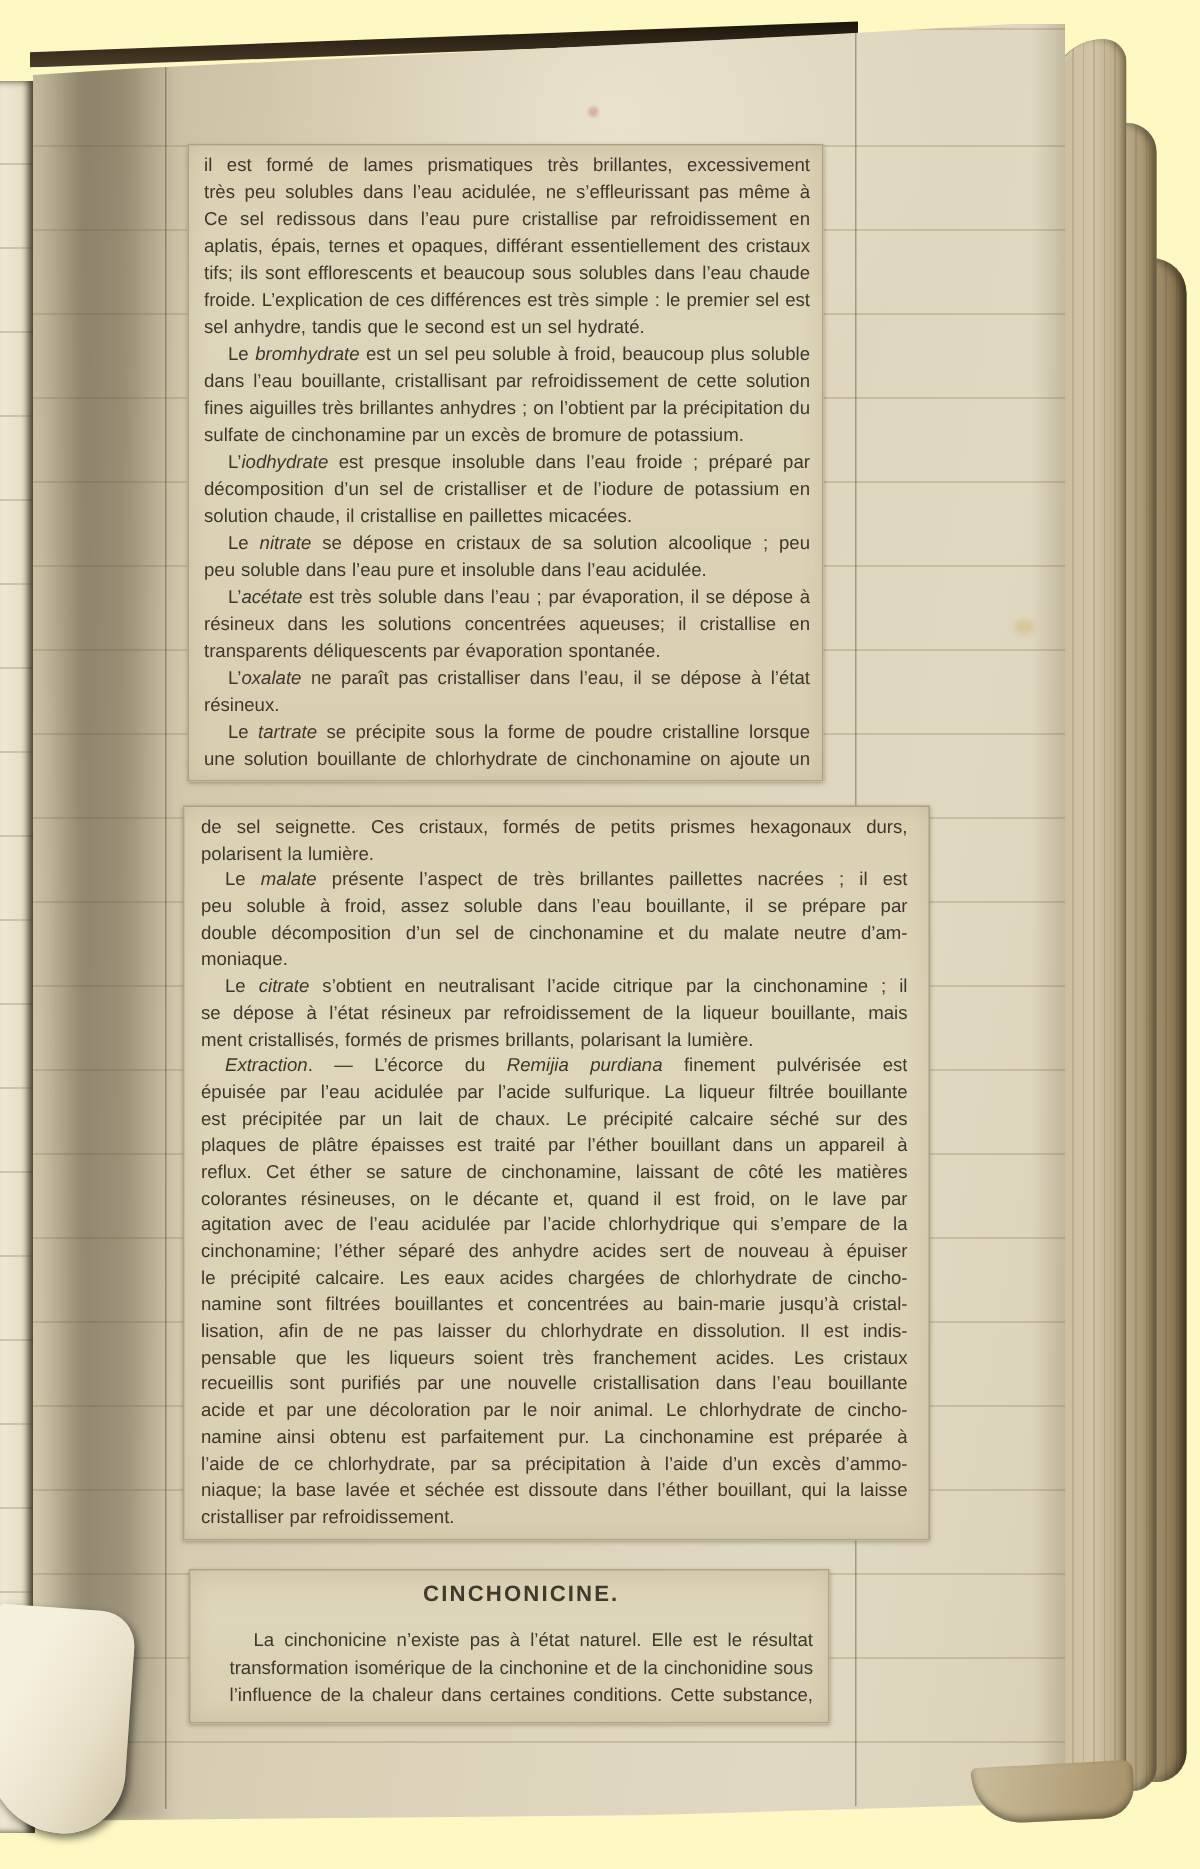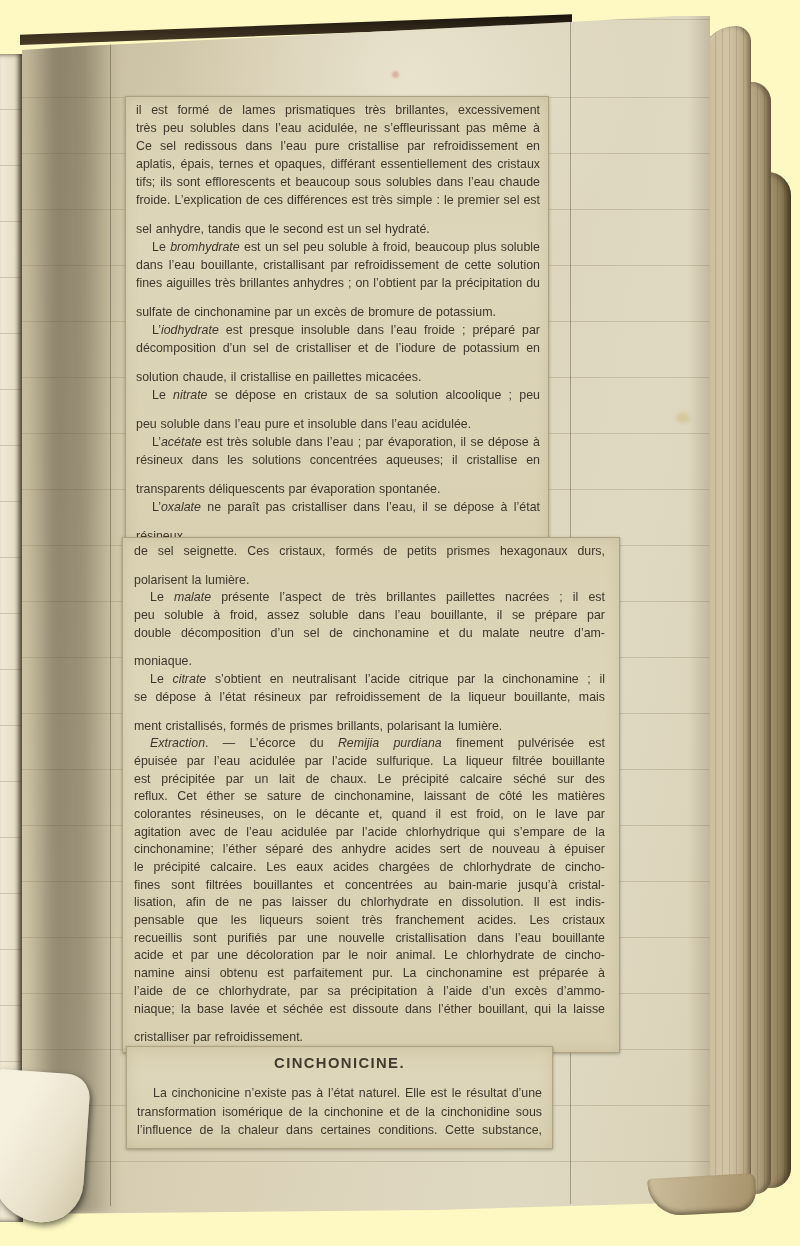--- a/index.html
+++ b/index.html
@@ -58,28 +58,28 @@
   .page-right-shade{position:absolute;right:0;top:0;width:22px;height:100%;
         background:linear-gradient(90deg,rgba(120,105,75,0),rgba(120,105,75,.28));}
 
   
   .clip{position:absolute;z-index:6;box-sizing:border-box;
         background:linear-gradient(180deg,#dad1b3,#ded6ba 30%,#d8cfb1);
         border:1px solid rgba(150,136,104,.65);
         box-shadow:0 1px 3px rgba(50,40,20,.35), inset 0 0 14px rgba(120,105,70,.16);}
   .clip1{left:125px;top:96px;width:424px;padding:4px 8px 5px 10px;}
   .clip2{left:122px;top:537px;width:498px;padding:5px 14px 5px 11px;}
-  .clip3{left:126px;top:1046px;width:427px;padding:6px 10px 8px 10px;}
+  .clip3{left:126px;top:1046px;width:427px;padding:6px 10px 8px 26px;}
 
   .tline{font-size:12.4px;line-height:18px;height:18px;overflow:hidden;
          color:#3e372c;text-align:justify;text-align-last:justify;word-spacing:.5px;}
   .clip2 .tline{line-height:17.7px;height:17.7px;}
   .clip3 .tline{line-height:18.5px;height:18.5px;}
   .tline.ind{text-indent:16px;}
-  .tline.end{text-align-last:left;margin-top:11px;}
+  .tline.end{text-align-last:left;}
   .tline i{font-style:italic;}
 
   .heading{font-size:14.8px;font-weight:700;letter-spacing:1.4px;text-align:center;
            color:#423a2c;margin:2px 0 13px 0;}
 
   
   .br-curl{position:absolute;left:648px;top:1176px;width:108px;height:38px;z-index:6;
         background:linear-gradient(100deg,#ccbe9c,#a6916a);
         border-radius:6px 10px 30px 48px;transform:rotate(-3deg);
         box-shadow:inset 0 -3px 4px rgba(50,40,20,.5);}
@@ -148,26 +148,27 @@
       <div class="tline ind"><span>Le </span><i>malate</i><span> présente l’aspect de très brillantes paillettes nacrées ; il est</span></div>
       <div class="tline"><span>peu soluble à froid, assez soluble dans l’eau bouillante, il se prépare par</span></div>
       <div class="tline"><span>double décomposition d’un sel de cinchonamine et du malate neutre d’am-</span></div>
       <div class="tline end"><span>moniaque.</span></div>
       <div class="tline ind"><span>Le </span><i>citrate</i><span> s’obtient en neutralisant l’acide citrique par la cinchonamine ; il</span></div>
       <div class="tline"><span>se dépose à l’état résineux par refroidissement de la liqueur bouillante, mais</span></div>
       <div class="tline end"><span>ment cristallisés, formés de prismes brillants, polarisant la lumière.</span></div>
       <div class="tline ind"><span></span><i>Extraction</i><span>. — L’écorce du </span><i>Remijia purdiana</i><span> finement pulvérisée est</span></div>
       <div class="tline"><span>épuisée par l’eau acidulée par l’acide sulfurique. La liqueur filtrée bouillante</span></div>
       <div class="tline"><span>est précipitée par un lait de chaux. Le précipité calcaire séché sur des</span></div>
+      <div class="tline"><span>plaques de plâtre épaisses est traité par l’éther bouillant dans un appareil à</span></div>
       <div class="tline"><span>reflux. Cet éther se sature de cinchonamine, laissant de côté les matières</span></div>
       <div class="tline"><span>colorantes résineuses, on le décante et, quand il est froid, on le lave par</span></div>
       <div class="tline"><span>agitation avec de l’eau acidulée par l’acide chlorhydrique qui s’empare de la</span></div>
       <div class="tline"><span>cinchonamine; l’éther séparé des anhydre acides sert de nouveau à épuiser</span></div>
       <div class="tline"><span>le précipité calcaire. Les eaux acides chargées de chlorhydrate de cincho-</span></div>
-      <div class="tline"><span>fines sont filtrées bouillantes et concentrées au bain-marie jusqu’à cristal-</span></div>
+      <div class="tline"><span>namine sont filtrées bouillantes et concentrées au bain-marie jusqu’à cristal-</span></div>
       <div class="tline"><span>lisation, afin de ne pas laisser du chlorhydrate en dissolution. Il est indis-</span></div>
       <div class="tline"><span>pensable que les liqueurs soient très franchement acides. Les cristaux</span></div>
       <div class="tline"><span>recueillis sont purifiés par une nouvelle cristallisation dans l’eau bouillante</span></div>
       <div class="tline"><span>acide et par une décoloration par le noir animal. Le chlorhydrate de cincho-</span></div>
       <div class="tline"><span>namine ainsi obtenu est parfaitement pur. La cinchonamine est préparée à</span></div>
       <div class="tline"><span>l’aide de ce chlorhydrate, par sa précipitation à l’aide d’un excès d’ammo-</span></div>
       <div class="tline"><span>niaque; la base lavée et séchée est dissoute dans l’éther bouillant, qui la laisse</span></div>
       <div class="tline end"><span>cristalliser par refroidissement.</span></div>
     </div>
 

